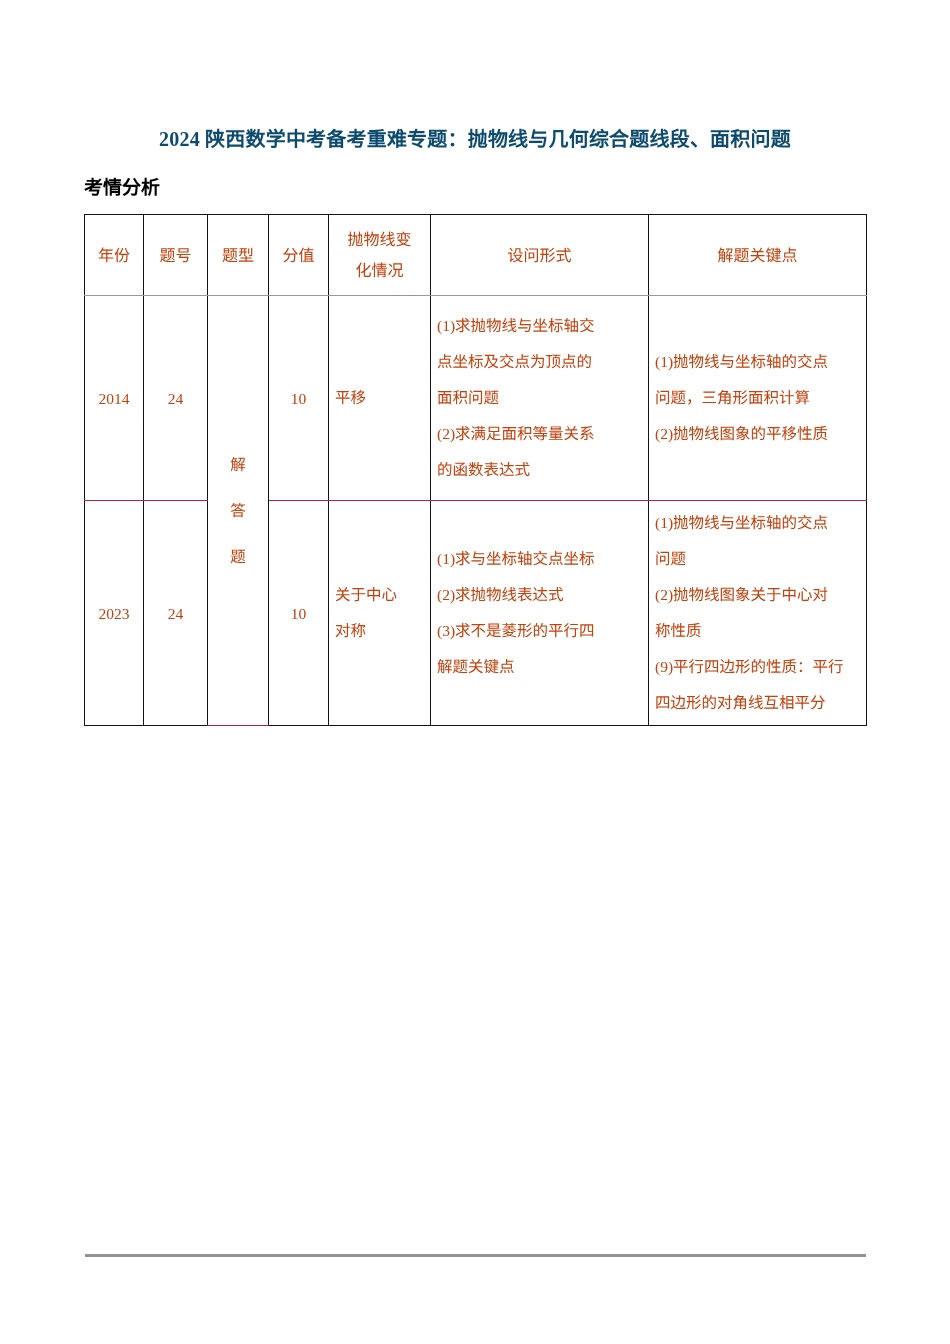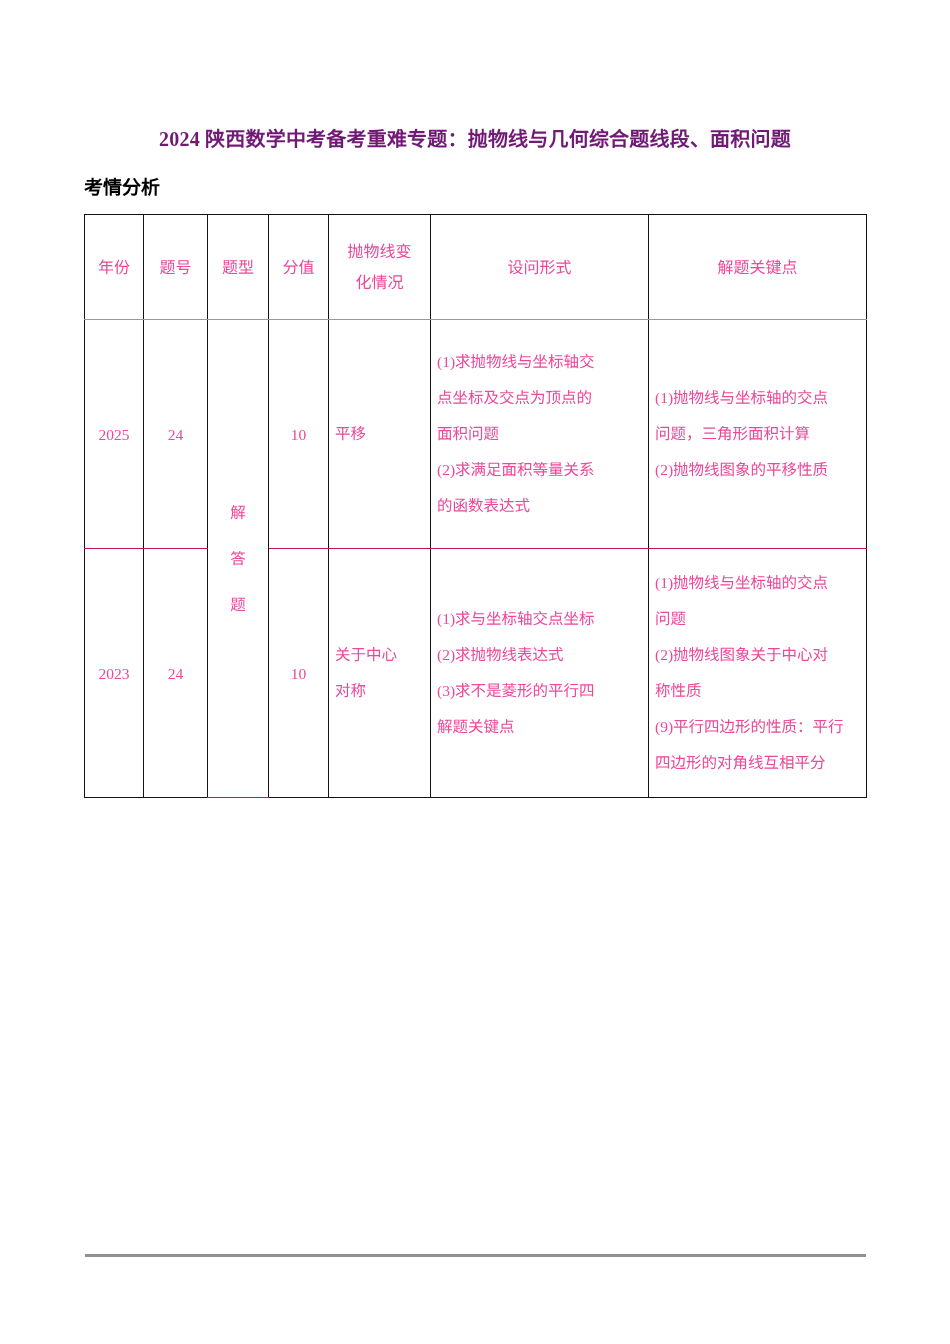--- a/index.html
+++ b/index.html
@@ -28,21 +28,21 @@
   .doc-title {
     position: absolute;
     top: 124px;
     left: 84px;
     width: 782px;
     text-align: center;
     font-family: "Liberation Serif", "DejaVu Serif", serif;
     font-weight: bold;
     font-size: 20px;
     line-height: 30px;
-    color: #701a75;
+    color: #0c4a6e;
     letter-spacing: 0.2px;
     white-space: nowrap;
   }
 
   
   .section-heading {
     position: absolute;
     top: 174px;
     left: 84px;
     font-family: "Liberation Sans", "DejaVu Sans", sans-serif;
@@ -59,24 +59,24 @@
     top: 214px;
     left: 84px;
     width: 782px;
     border-collapse: collapse;
     table-layout: fixed;
     font-size: 15.5px;
     line-height: 31px;
   }
   table.exam-table td {
     border: 1px solid #141414;
-    padding: 16px 6px;
+    padding: 4px 6px;
     vertical-align: middle;
     font-family: "Liberation Serif", "DejaVu Serif", serif;
-    color: #ec4899;
+    color: #c2410c;
   }
   
   table.exam-table tr.body-row-1 > td {
     border-bottom: 1px solid #be185d;
   }
   table.exam-table tr.head-row > td {
     border-bottom: 1px solid #9a9a9a;
   }
 
   .col-year   { width: 59px; }
@@ -189,21 +189,21 @@
         </td>
         <td>
           <span class="head-cell-inner">设问形式</span>
         </td>
         <td>
           <span class="head-cell-inner">解题关键点</span>
         </td>
       </tr>
 
       <tr class="body-row-1 row-2018">
-        <td class="cell-center">2025</td>
+        <td class="cell-center">2014</td>
         <td class="cell-center">24</td>
         <td class="cell-center" rowspan="2">
           <span class="vertical-text">
             <span>解</span>
             <span>答</span>
             <span>题</span>
           </span>
         </td>
         <td class="cell-center">10</td>
         <td class="cell-top">

